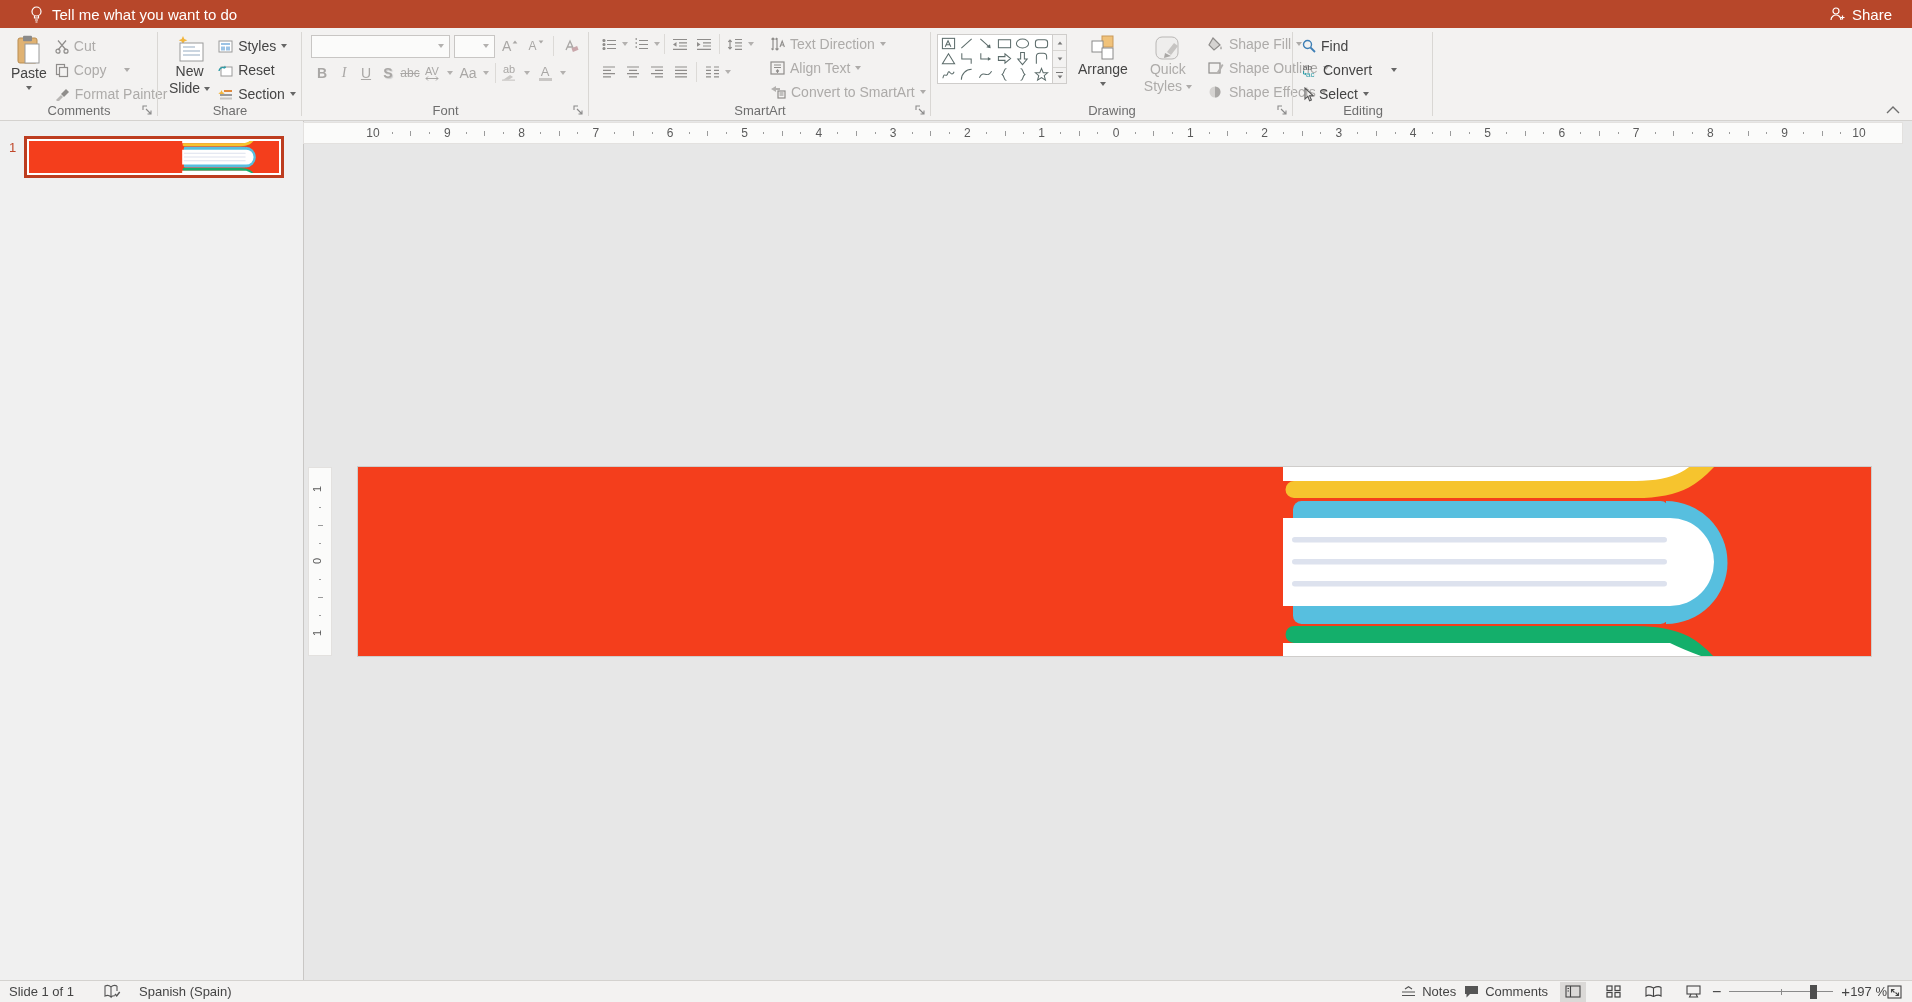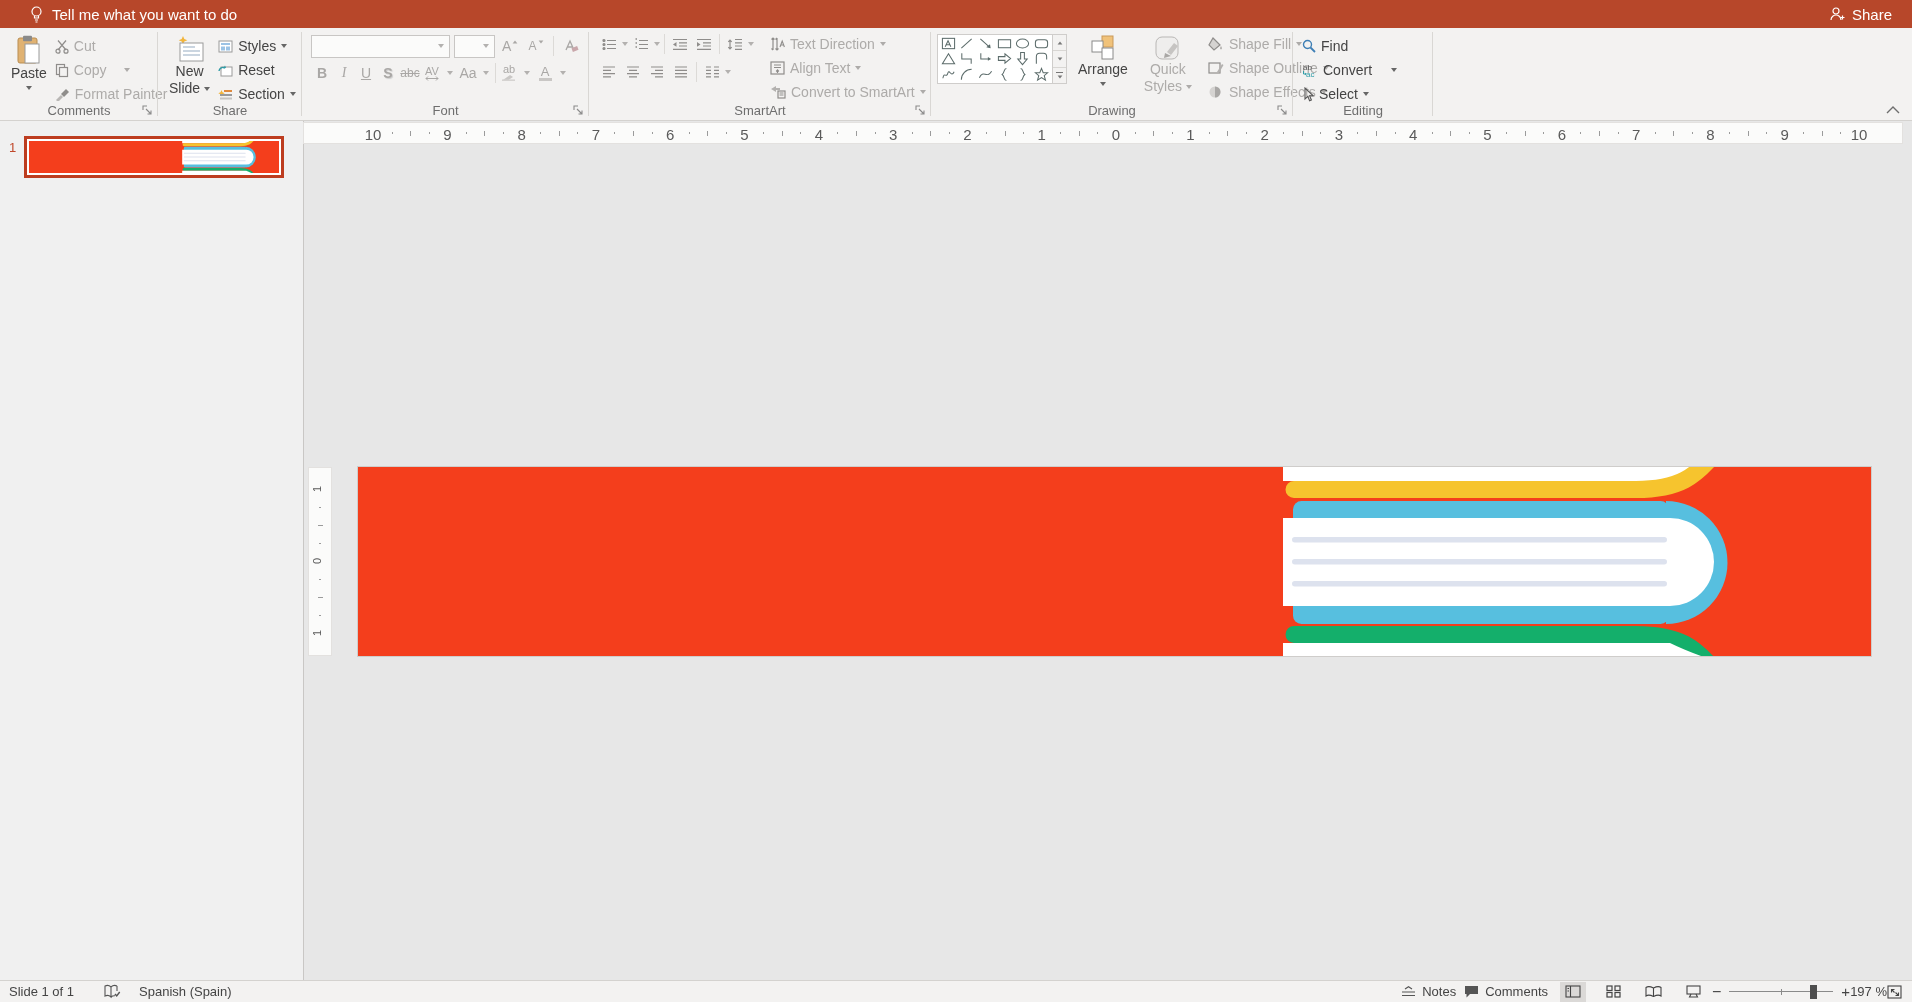--- a/index.html
+++ b/index.html
@@ -43,21 +43,21 @@
 
   
   .canvas{position:absolute;left:0;top:121px;width:1912px;height:859px;background:#E7E7E7}
   .leftpanel{position:absolute;left:0;top:0;width:304px;height:859px;background:#F0F0F0;border-right:1px solid #C9C7C5}
   .slidenum{position:absolute;left:9px;top:19px;color:#C0482B;font-size:13px}
   .thumb{position:absolute;left:24px;top:15px;width:260px;height:42px;border:3px solid #BD3D20;background:#fff;padding:2px;cursor:pointer}
   .thumb-inner{width:100%;height:100%;overflow:hidden;position:relative}
   .scalewrap{position:absolute;left:0;top:0;width:1513px;height:189px;transform:scale(0.1656,0.1695);transform-origin:0 0}
 
   .h-ruler{position:absolute;left:303px;top:1px;width:1600px;height:22px;background:#FBFBFA;border:1px solid #E3E1DF}
-  .rnum{position:absolute;top:3px;transform:translateX(-50%);font-size:15px;color:#5A5A5A}
+  .rnum{position:absolute;top:3px;transform:translateX(-50%);font-size:12px;color:#5A5A5A}
   .rtick{position:absolute;top:9px;width:1px;height:2px;background:#9B9B9B}
   .rtick.mid{top:8px;height:5px}
   .v-ruler{position:absolute;left:308px;top:346px;width:24px;height:189px;background:#FBFBFA;border:1px solid #E3E1DF}
   .vnum{position:absolute;left:5px;transform:translateY(-50%) rotate(-90deg);font-size:11px;color:#5A5A5A}
   .vtick{position:absolute;left:10px;width:2px;height:1px;background:#9B9B9B}
   .vtick.mid{left:9px;width:5px}
 
   .slide{position:absolute;left:358px;top:346px;width:1513px;height:189px;box-shadow:0 0 0 1px #CFCDCB;cursor:default}
   .slide-visual{position:relative;width:1513px;height:189px;overflow:hidden}
   .slide-visual svg{position:absolute;left:0;top:0}

